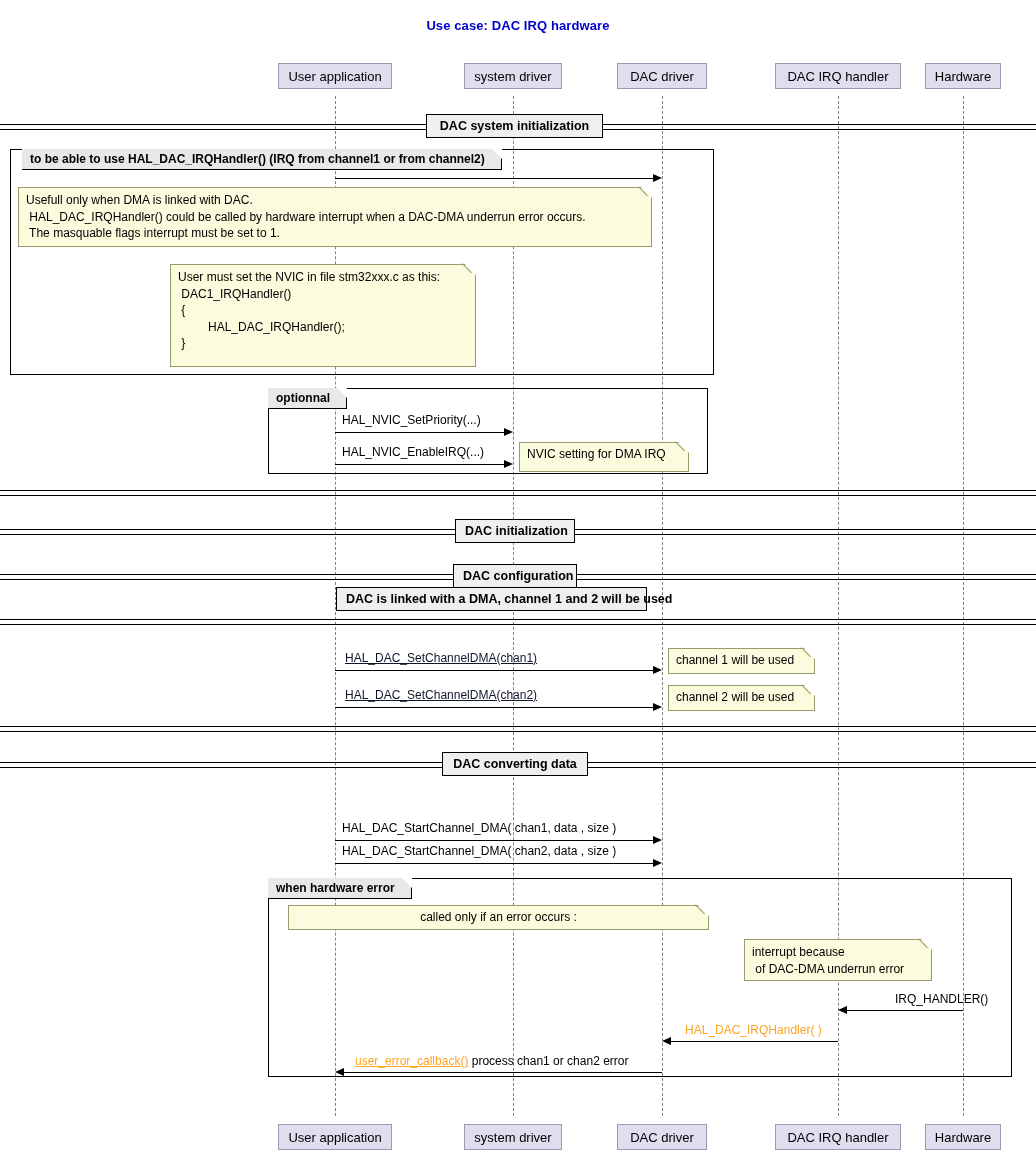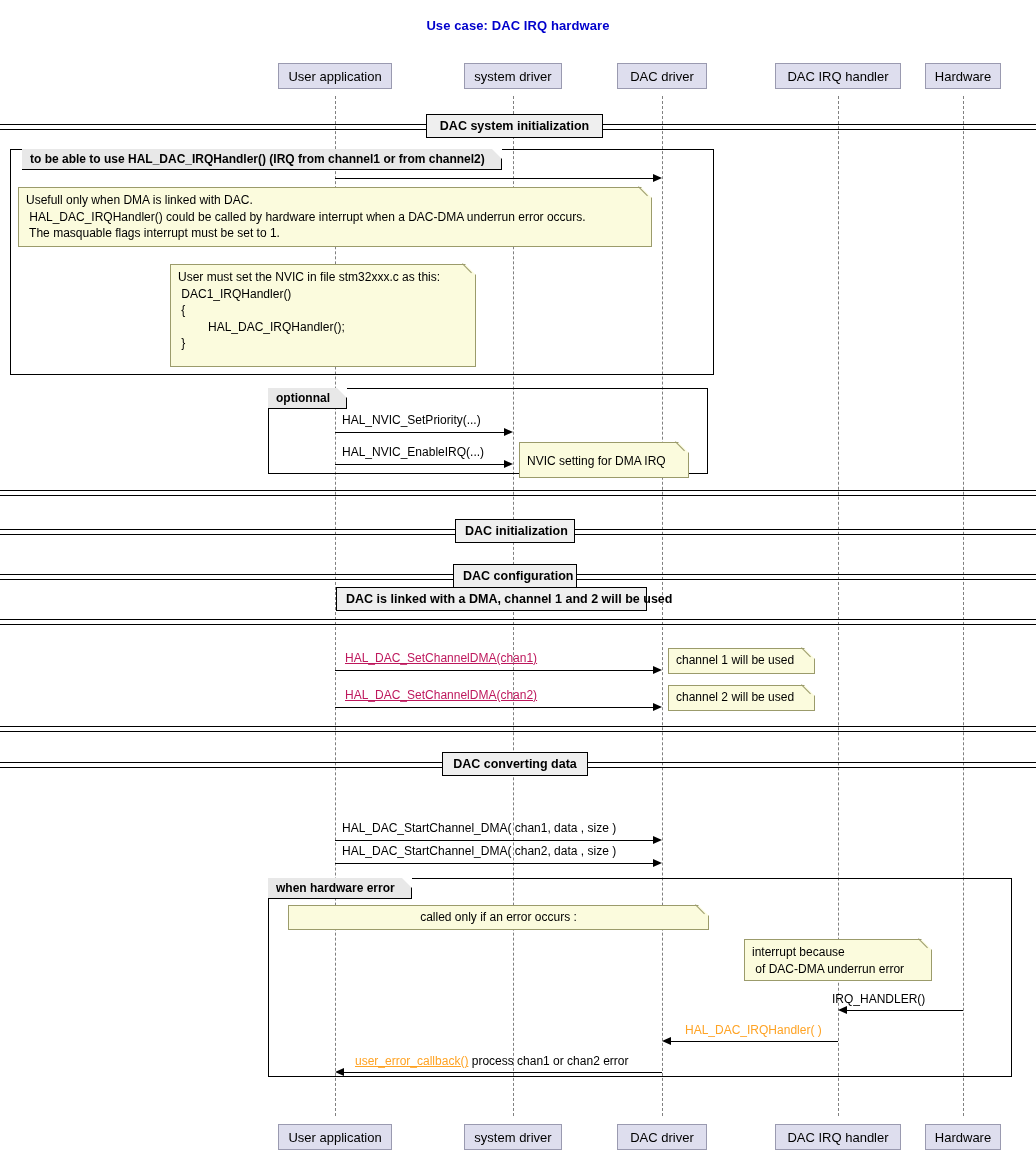--- a/index.html
+++ b/index.html
@@ -43,21 +43,21 @@
                transform-origin:0 0;}
   .note.center{text-align:center;}
 
   
   .msgline{position:absolute;height:0;border-top:1.3px solid #000;}
   .arrowR{position:absolute;width:0;height:0;border-left:9px solid #000;
           border-top:4.5px solid transparent;border-bottom:4.5px solid transparent;}
   .arrowL{position:absolute;width:0;height:0;border-right:9px solid #000;
           border-top:4.5px solid transparent;border-bottom:4.5px solid transparent;}
   .msglabel{position:absolute;font-size:12px;color:#000;white-space:nowrap;line-height:14px;}
-  .msglabel.blue{color:#be185d;text-decoration:underline;}
+  .msglabel.blue{color:#0f172a;text-decoration:underline;}
   .msglabel.orange{color:#ffa324;}
   .msglabel.mix .o{color:#ffa324;text-decoration:underline;}
   .msglabel.mix .k{color:#000;}
 </style>
 </head>
 <body>
 
 <div id="canvas">
 
   <div class="title">Use case: DAC IRQ hardware</div>
@@ -101,21 +101,21 @@
   </div>
 
   <div class="msglabel" style="left:342px;top:413px;">HAL_NVIC_SetPriority(...)</div>
   <div class="msgline" style="left:335px;top:432px;width:169px;"></div>
   <div class="arrowR" style="left:504px;top:427.5px;"></div>
 
   <div class="msglabel" style="left:342px;top:445px;">HAL_NVIC_EnableIRQ(...)</div>
   <div class="msgline" style="left:335px;top:464px;width:169px;"></div>
   <div class="arrowR" style="left:504px;top:459.5px;"></div>
 
-  <div class="note" style="left:519px;top:442px;width:170px;height:36px;line-height:17px;padding-top:10px;">NVIC setting for DMA IRQ</div>
+  <div class="note" style="left:519px;top:442px;width:170px;height:30px;line-height:17px;padding-top:3px;">NVIC setting for DMA IRQ</div>
 
   <div class="divline" style="top:490px;"></div>
   <div class="divline" style="top:529px;"></div>
   <div class="divbox" style="left:455px;top:519px;width:120px;">DAC initialization</div>
 
   <div class="divline" style="top:574px;"></div>
   <div class="divbox" style="left:453px;top:564px;width:124px;">DAC configuration</div>
 
   <div class="divline" style="top:619px;"></div>
   <div class="divbox" style="left:336px;top:587px;width:311px;">DAC is linked with a DMA, channel 1 and 2 will be used</div>
@@ -145,21 +145,21 @@
   <div class="frag" style="left:268px;top:878px;width:744px;height:199px;"></div>
   <div class="fraglabelwrap" style="left:268px;top:878px;">
     <span class="fraglabel">when hardware error</span>
   </div>
 
   <div class="note center" style="left:288px;top:905px;width:421px;height:25px;line-height:17px;padding-top:3px;">called only if an error occurs :</div>
 
   <div class="note" style="left:744px;top:939px;width:188px;height:42px;">interrupt because
  of DAC-DMA underrun error</div>
 
-  <div class="msglabel" style="left:832px;top:992px;">IRQ_HANDLER()</div>
+  <div class="msglabel" style="left:895px;top:992px;">IRQ_HANDLER()</div>
   <div class="msgline" style="left:847px;top:1010px;width:116px;"></div>
   <div class="arrowL" style="left:838px;top:1005.5px;"></div>
 
   <div class="msglabel orange" style="left:685px;top:1023px;">HAL_DAC_IRQHandler( )</div>
   <div class="msgline" style="left:671px;top:1041px;width:167px;"></div>
   <div class="arrowL" style="left:662px;top:1036.5px;"></div>
 
   <div class="msglabel mix" style="left:355px;top:1054px;">
     <span class="o">user_error_callback()</span>
     <span class="k">process chan1 or chan2 error</span>

